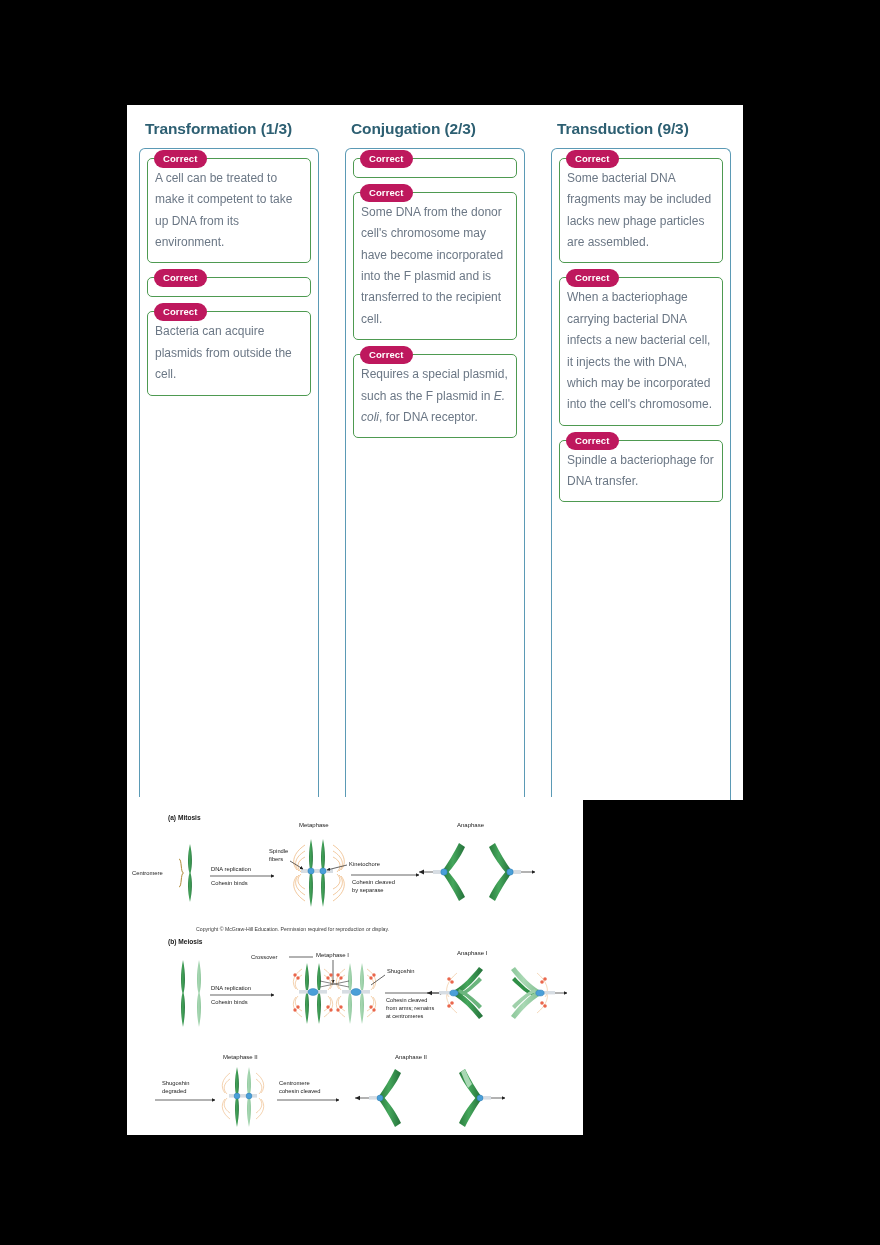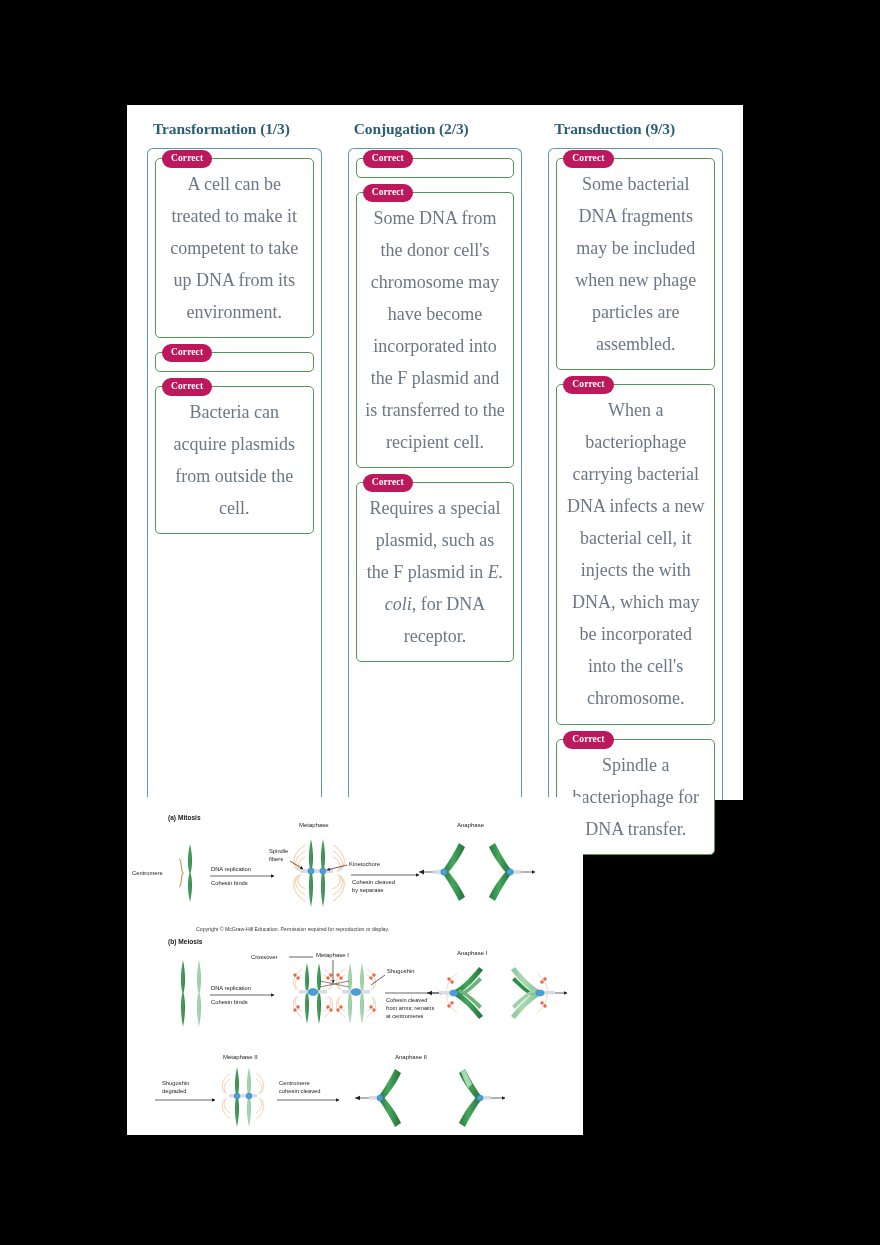--- a/index.html
+++ b/index.html
@@ -16,23 +16,22 @@
   .quiz-panel {
     position: absolute;
     left: 127px; top: 105px;
     width: 616px; height: 695px;
     background: #ffffff;
     padding: 10px 0 0 0;
   }
   .columns {
     display: flex;
     width: 100%; height: 100%;
-    padding: 0 20px;
+    padding: 0 12px;
     gap: 26px;
-    font-family: Liberation Serif, serif;
   }
   .column {
     flex: 1 1 0;
     min-width: 0;
     display: flex;
     flex-direction: column;
   }
   .col-title {
     font-size: 15.5px;
     font-weight: bold;
@@ -63,24 +62,24 @@
     background: #be185d;
     color: #ffffff;
     font-size: 9.5px;
     font-weight: bold;
     line-height: 1;
     padding: 4px 9px 4.5px 9px;
     border-radius: 9px;
     letter-spacing: 0.1px;
   }
   .card-text {
-    font-size: 18px;
+    font-size: 12px;
     line-height: 1.78;
     color: #6b7785;
-    text-align: center;
+    text-align: left;
     margin: 0;
   }
   .card-text i { font-style: italic; }
 
   
   .figure-panel {
     position: absolute;
     left: 127px; top: 797px;
     width: 456px; height: 338px;
     background: #ffffff;
@@ -128,21 +127,21 @@
             <p class="card-text"><span>Requires a special plasmid, such as the F plasmid in </span><i>E. coli</i><span>, for DNA receptor.</span></p>
           </div>
         </div>
       </div>
 
       <div class="column">
         <div class="col-title">Transduction (9/3)</div>
         <div class="col-box">
           <div class="card">
             <span class="card-badge">Correct</span>
-            <p class="card-text">Some bacterial DNA fragments may be included when new phage particles are assembled.</p>
+            <p class="card-text">Some bacterial DNA fragments may be included lacks new phage particles are assembled.</p>
           </div>
           <div class="card">
             <span class="card-badge">Correct</span>
             <p class="card-text">When a bacteriophage carrying bacterial DNA infects a new bacterial cell, it injects the with DNA, which may be incorporated into the cell's chromosome.</p>
           </div>
           <div class="card">
             <span class="card-badge">Correct</span>
             <p class="card-text">Spindle a bacteriophage for DNA transfer.</p>
           </div>
         </div>

